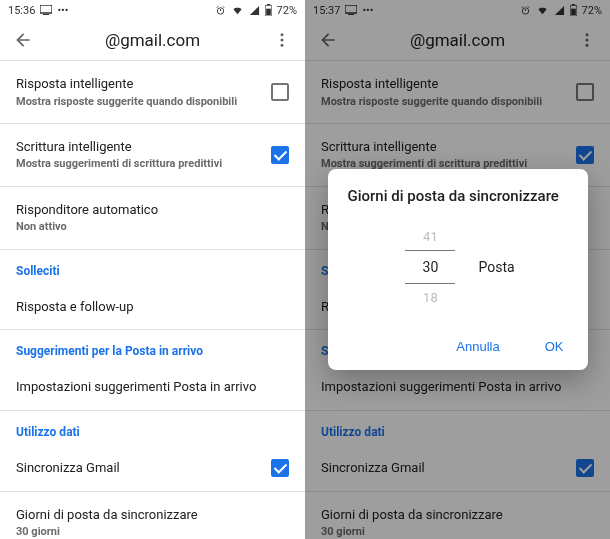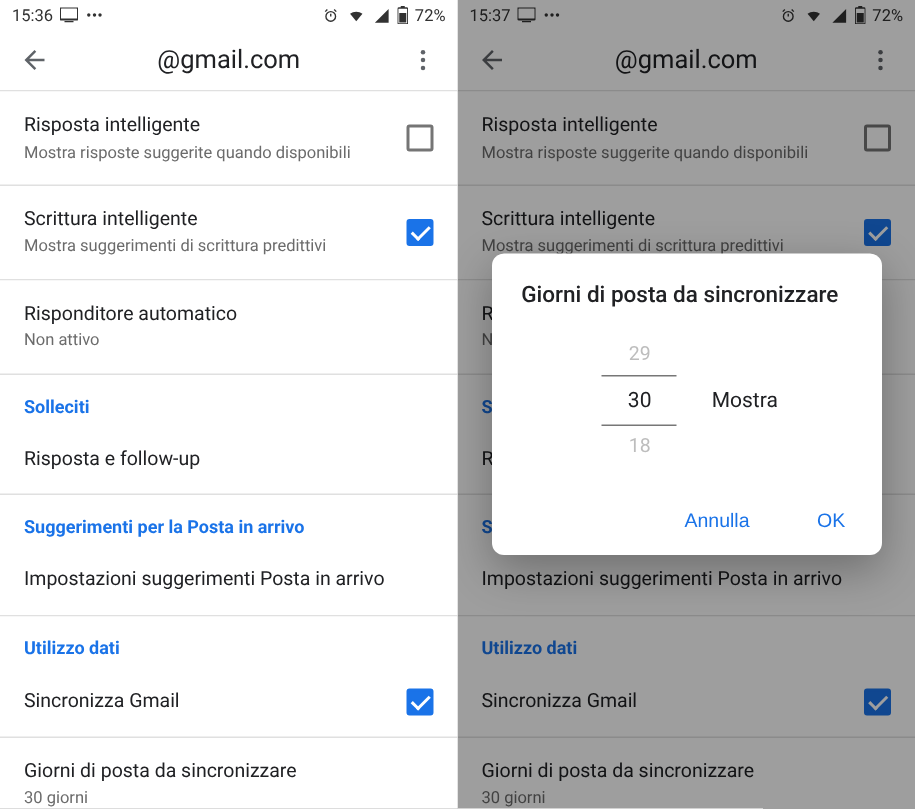--- a/index.html
+++ b/index.html
@@ -12,21 +12,21 @@
   .statusbar .left, .statusbar .right { display:flex; align-items:center; gap:5px; }
   .s-icon { display:inline-flex; align-items:center; }
   .appbar { height: 40px; display:flex; align-items:center; padding: 0 10px; background:#fff; }
   .appbar .title { flex:1; text-align:center; font-size: 17px; color:#202124; }
   .appbar .iconbtn { width: 26px; display:flex; justify-content:center; color:#5f6368; }
   .list { }
   .divider { height:1px; background:#e0e0e0; }
   .row { padding: 14px 16px 14px 16px; display:flex; align-items:center; background:#fff;gap:20px; }
   .row .textcol { flex:1; min-width:0; }
   .row .primary { font-size: 13px; color:#202124; line-height:1.35; }
-  .row .secondary { font-size: 11px; color:#6b6b6b; margin-top:2px; line-height:1.3; }
+  .row .secondary { font-size: 11px; color:#6b6b6b; margin-top:2px; line-height:1.3;font-weight:bold; }
   .section { padding: 14px 16px 6px 16px; font-size: 12px; color:#1a73e8; font-weight:700; background:#fff; }
   .cbox { width:18px; height:18px; border:2px solid #757575; border-radius:2px; position:relative; flex-shrink:0; }
   .cbox.checked { background:#1a73e8; border-color:#1a73e8; }
   .cbox.checked::after { content:''; position:absolute; left:4px; top:0px; width:5px; height:10px; border:solid #fff; border-width:0 2px 2px 0; transform:rotate(45deg); }
   .dialog-scrim { position:absolute; inset:0; display:flex; align-items:center; justify-content:center; z-index:10; }
   .dialog { width: 260px; background:#fff; border-radius:8px; box-shadow: 0 10px 30px rgba(0,0,0,0.3); padding: 18px 20px 10px 20px; }
   .dialog-title { font-size: 15px; color:#202124; font-weight:500; margin-bottom: 18px; }
   .picker { display:flex; align-items:center; justify-content:center; gap: 18px; margin: 6px 0 14px 0; }
   .picker-col { display:flex; flex-direction:column; align-items:center; width: 60px; }
   .picker-val { font-size: 13px; color:#bdbdbd; padding: 6px 0; }
@@ -280,25 +280,25 @@
         </div>
 
       </div>
     </div>
 
     <div class="dialog-scrim">
       <div class="dialog">
         <div class="dialog-title">Giorni di posta da sincronizzare</div>
         <div class="picker">
           <div class="picker-col">
-            <div class="picker-val">29</div>
+            <div class="picker-val">41</div>
             <div class="picker-val sel">30</div>
             <div class="picker-val">18</div>
           </div>
-          <div class="picker-label">Mostra</div>
+          <div class="picker-label">Posta</div>
         </div>
         <div class="dialog-actions">
           <button class="dialog-btn">Annulla</button>
           <button class="dialog-btn">OK</button>
         </div>
       </div>
     </div>
 
   </div>
 

